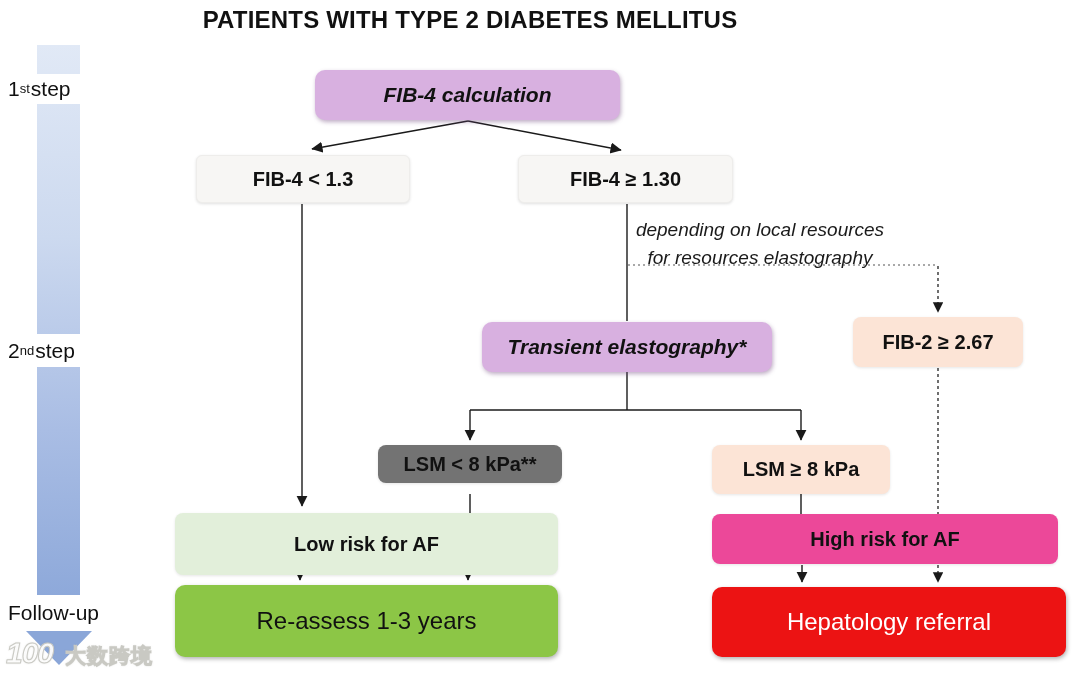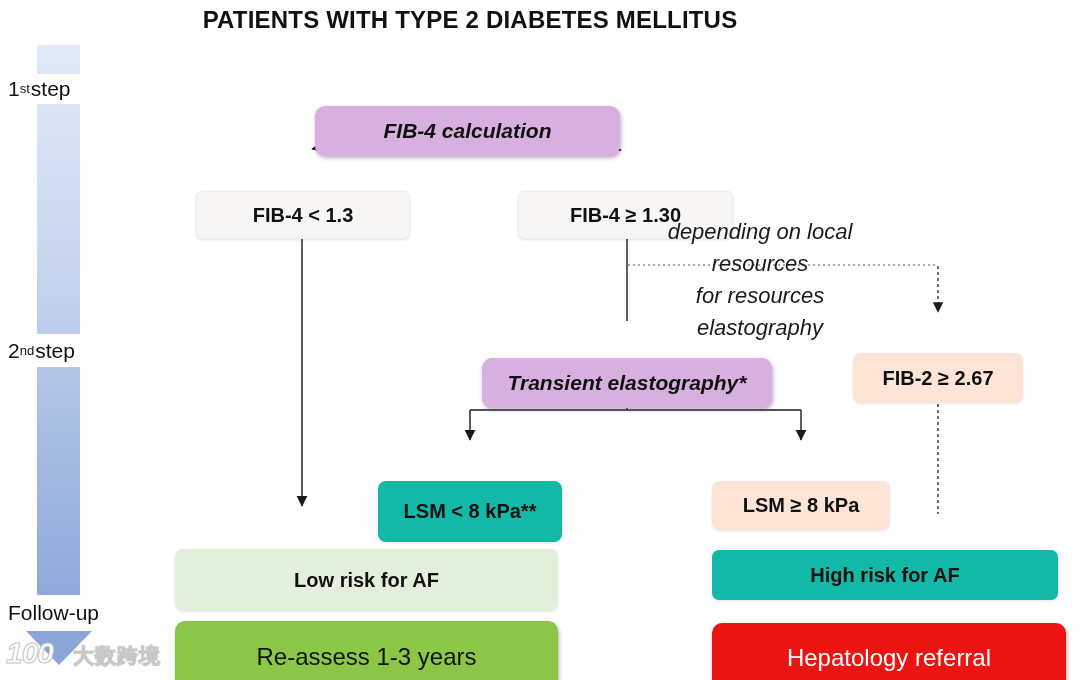--- a/index.html
+++ b/index.html
@@ -8,52 +8,52 @@
     font-family:"Liberation Sans", sans-serif;overflow:hidden;color:#111;
   }
   .stage *{box-sizing:border-box;}
   svg.wires{position:absolute;left:0;top:0;z-index:1;pointer-events:none;}
   .title{
     position:absolute;left:160px;top:6px;width:620px;text-align:center;
     font-size:24px;font-weight:bold;letter-spacing:.2px;z-index:2;
   }
   .box{
     position:absolute;display:flex;align-items:center;justify-content:center;
-    text-align:center;z-index:2;font-size:20px;font-weight:bold;margin-top:36px;
+    text-align:center;z-index:2;font-size:20px;font-weight:bold;
   }
   .box.neutral{background:#f7f6f4;border:1px solid #eeedeb;border-radius:6px;
     box-shadow:0 1px 3px rgba(0,0,0,.12);}
   .box.purple{border-radius:10px;font-style:italic;font-weight:600;font-size:21px;
     box-shadow:1px 2px 4px rgba(110,70,125,.45);}
   .box.peach{border-radius:8px;box-shadow:0 1px 3px rgba(0,0,0,.10);}
   .box.lgreen{border-radius:8px;box-shadow:0 1px 3px rgba(0,0,0,.10);}
   .box.final{border-radius:10px;font-weight:400;font-size:24px;
     box-shadow:1px 2px 4px rgba(0,0,0,.3);}
   .box.final.red{color:#fff;}
   .note{
     position:absolute;left:632px;top:216px;width:256px;text-align:center;z-index:2;
-    font-style:italic;font-size:22px;line-height:1.45;color:#1a1a1a;
+    font-style:italic;font-size:19px;line-height:1.45;color:#1a1a1a;
   }
   
   .rail-bar{
     position:absolute;left:37px;top:45px;width:43px;height:550px;z-index:0;
     background:linear-gradient(to bottom,#e1e9f6 0%,#ccd9ef 35%,#a9bde4 70%,#8ea9da 100%);
   }
   .rail-label{
     position:absolute;left:0;width:112px;background:#ffffff;z-index:2;
     display:flex;align-items:center;font-size:21px;color:#101010;padding-left:8px;
   }
   .rail-label sup{font-size:13px;line-height:0;margin:0 1px 0 0;}
   .rail-arrowhead{
     position:absolute;left:26px;top:631px;width:0;height:0;z-index:1;
     border-left:33px solid transparent;border-right:33px solid transparent;
     border-top:34px solid #8aa6d8;
   }
   .watermark{
-    position:absolute;left:6px;top:636px;z-index:3;display:flex;align-items:baseline;gap:20px;
+    position:absolute;left:6px;top:636px;z-index:3;display:flex;align-items:baseline;gap:12px;
     color:rgba(255,255,255,.92);-webkit-text-stroke:1px #c9c9c3;
     text-shadow:0 0 2px rgba(170,170,165,.6);font-weight:bold;white-space:nowrap;
   }
   .wm-logo{font-size:30px;font-style:italic;letter-spacing:-1px;}
   .wm-text{font-size:21px;letter-spacing:1px;}
 </style>
 </head>
 <body>
 
 <div class="stage">
@@ -119,33 +119,33 @@
   </div>
 
   <div class="box purple" style="left: 482px; top: 322px; width: 290px; height: 50px; background-color: rgb(216, 176, 224);">
     <span>Transient elastography*</span>
   </div>
 
   <div class="box peach" style="left: 853px; top: 317px; width: 170px; height: 50px; background-color: rgb(252, 228, 214);">
     <span>FIB-2 ≥ 2.67</span>
   </div>
 
-  <div class="box lgreen" style="left: 378px; top: 445px; width: 184px; height: 61px; background-color: #14b8a6;">
+  <div class="box lgreen" style="left: 378px; top: 445px; width: 184px; height: 38px; background-color: #737373;">
     <span>LSM &lt; 8 kPa**</span>
   </div>
 
   <div class="box peach" style="left: 712px; top: 445px; width: 178px; height: 49px; background-color: rgb(252, 228, 214);">
     <span>LSM ≥ 8 kPa</span>
   </div>
 
   <div class="box lgreen" style="left: 175px; top: 513px; width: 383px; height: 62px; background-color: rgb(226, 239, 218);">
     <span>Low risk for AF</span>
   </div>
 
-  <div class="box peach" style="left: 712px; top: 514px; width: 346px; height: 50px; background-color: #14b8a6; border-radius: 7px;">
+  <div class="box peach" style="left: 712px; top: 514px; width: 346px; height: 50px; background-color: #ec4899;">
     <span>High risk for AF</span>
   </div>
 
   <div class="box final green" style="left: 175px; top: 585px; width: 383px; height: 72px; background-color: rgb(140, 198, 70);">
     <span>Re-assess 1-3 years</span>
   </div>
 
   <div class="box final red" style="left: 712px; top: 587px; width: 354px; height: 70px; background-color: rgb(236, 19, 19);">
     <span>Hepatology referral</span>
   </div>

